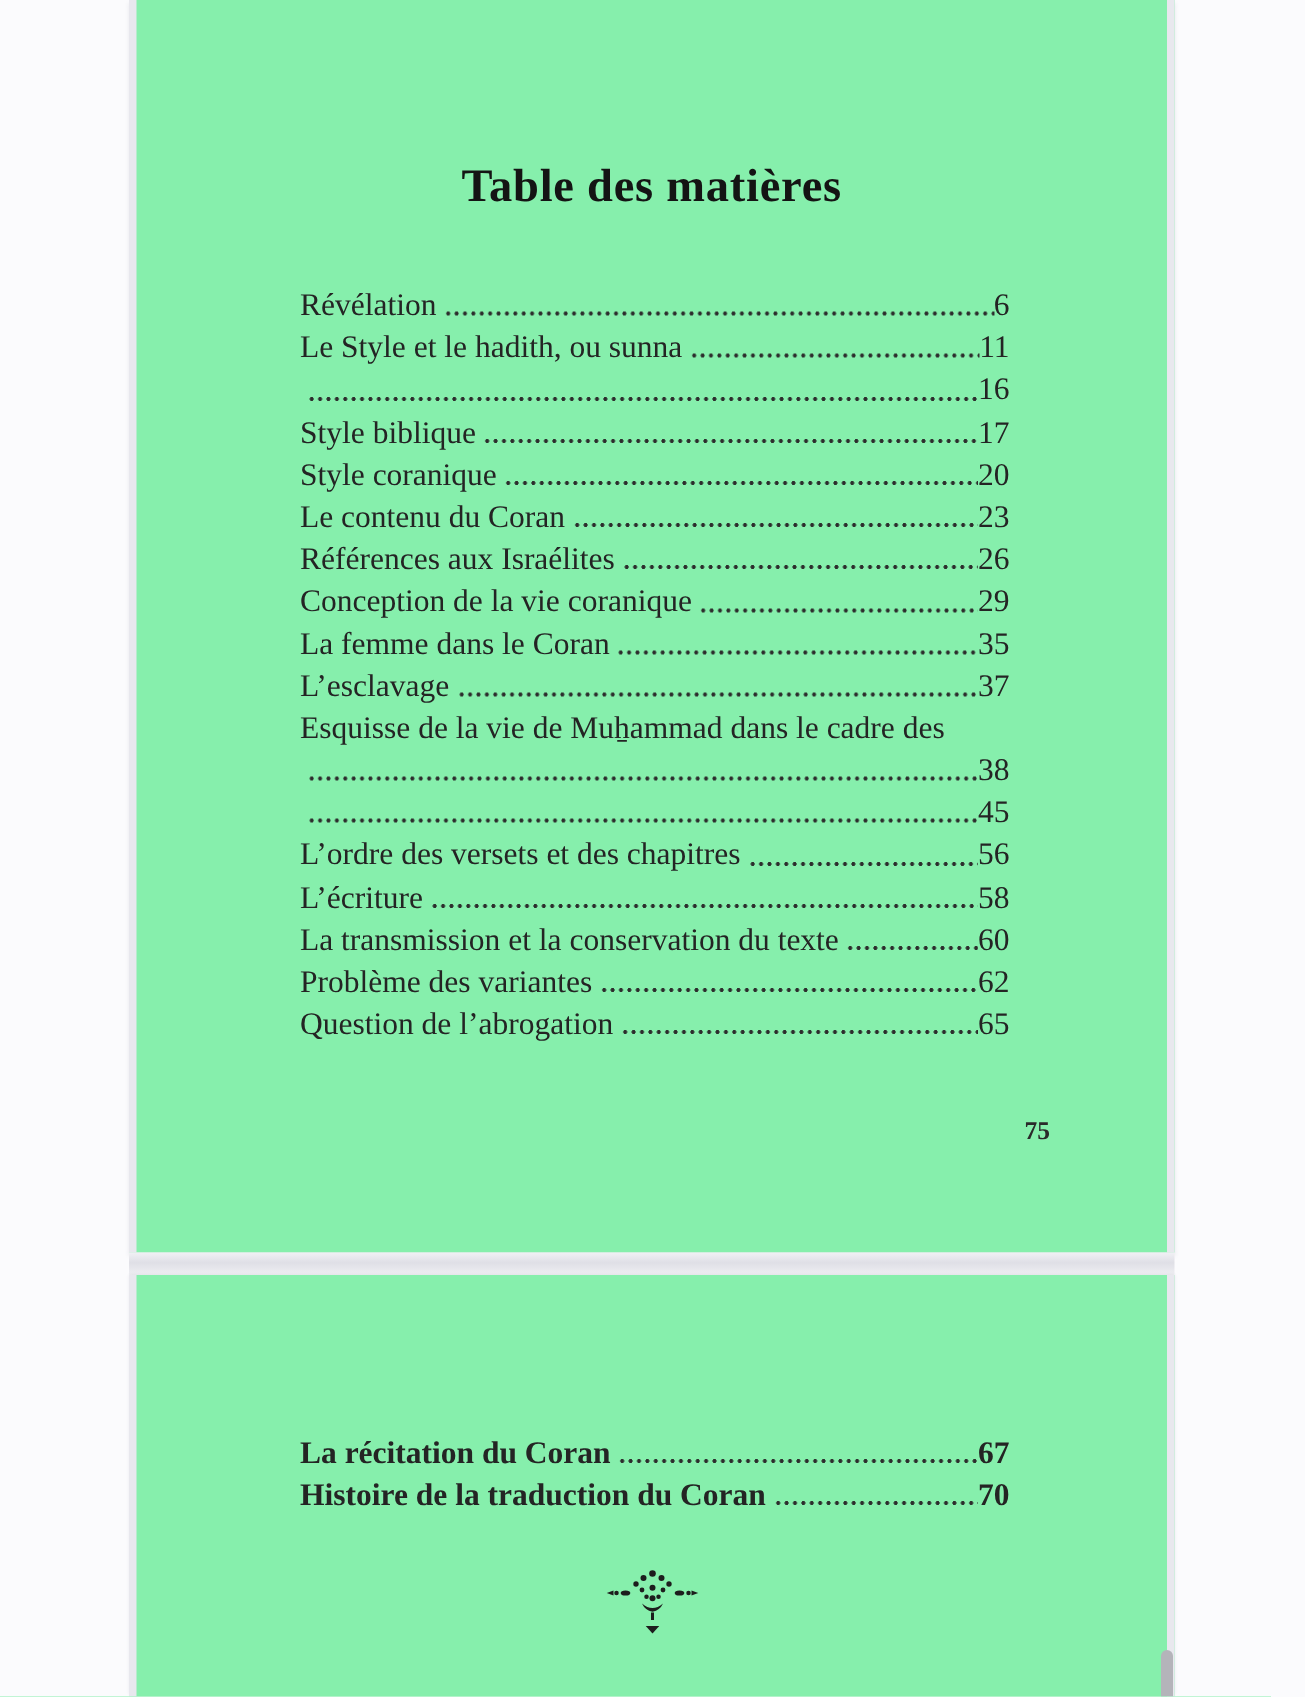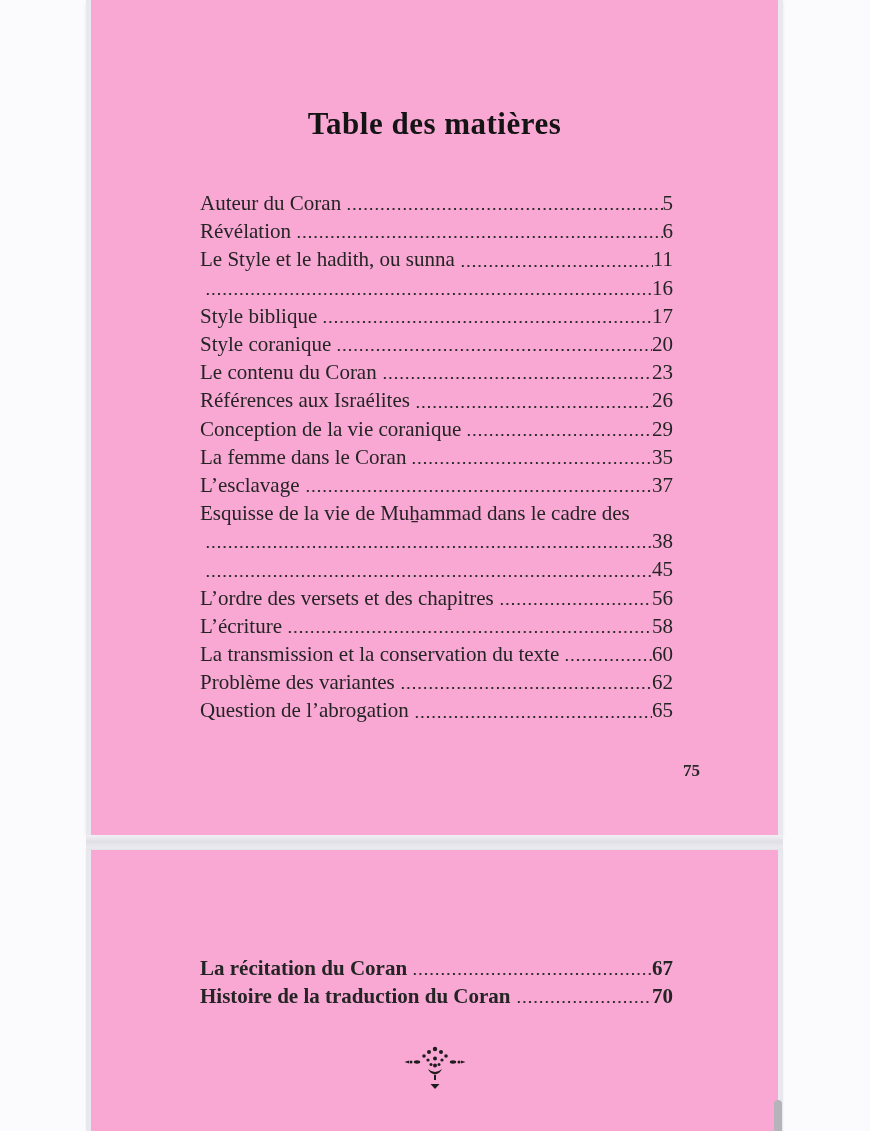--- a/index.html
+++ b/index.html
@@ -8,21 +8,21 @@
     background: #fbfbfd;
     font-family: "Liberation Serif", "DejaVu Serif", serif;
     position: relative;
   }
   .viewer { position: absolute; inset: 0; }
 
   .page {
     position: absolute;
     left: 86px;
     width: 697px;
-    background: #f9a8d4;
+    background: #86efac;
     border-left: 5px solid #e8e8ee;
     border-right: 5px solid #e8e8ee;
   }
   .page1 {
     top: 0;
     height: 835px;
     box-shadow: 0 2px 3px rgba(70,70,90,0.10);
   }
   .page2 {
     top: 850px;
@@ -77,21 +77,20 @@
   }
   .toc-num { flex: 0 0 auto; }
 
   .folio {
     position: absolute;
     top: 744px;
     right: 78px;
     font-size: 17px;
     font-weight: 600;
     color: #2a2a2a;
-    margin-top: 17px;
   }
 
   .ornament {
     position: absolute;
     top: 194px;
     left: 0;
     width: 100%;
     text-align: center;
   }
   .ornament svg { display: inline-block; }
@@ -107,25 +106,20 @@
   }
 </style>
 </head>
 <body>
 
 <div class="viewer">
 
   <div class="page page1">
     <h1 class="title">Table des matières</h1>
     <div class="toc toc1" id="toc1">
-        <div class="toc-row">
-          <span class="toc-label">Auteur du Coran</span>
-          <span class="toc-dots"></span>
-          <span class="toc-num">5</span>
-        </div>
         <div class="toc-row">
           <span class="toc-label">Révélation</span>
           <span class="toc-dots"></span>
           <span class="toc-num">6</span>
         </div>
         <div class="toc-row">
           <span class="toc-label">Le Style et le hadith, ou sunna</span>
           <span class="toc-dots"></span>
           <span class="toc-num">11</span>
         </div>

